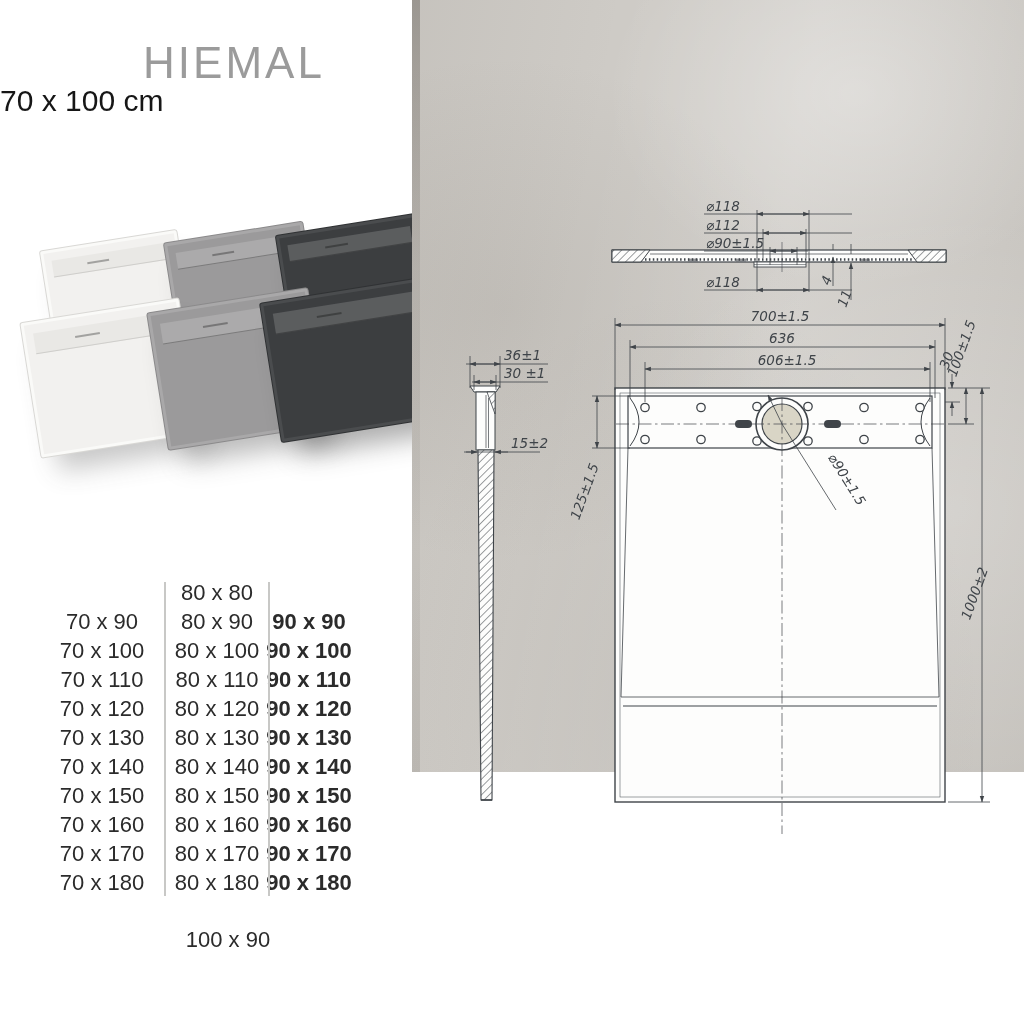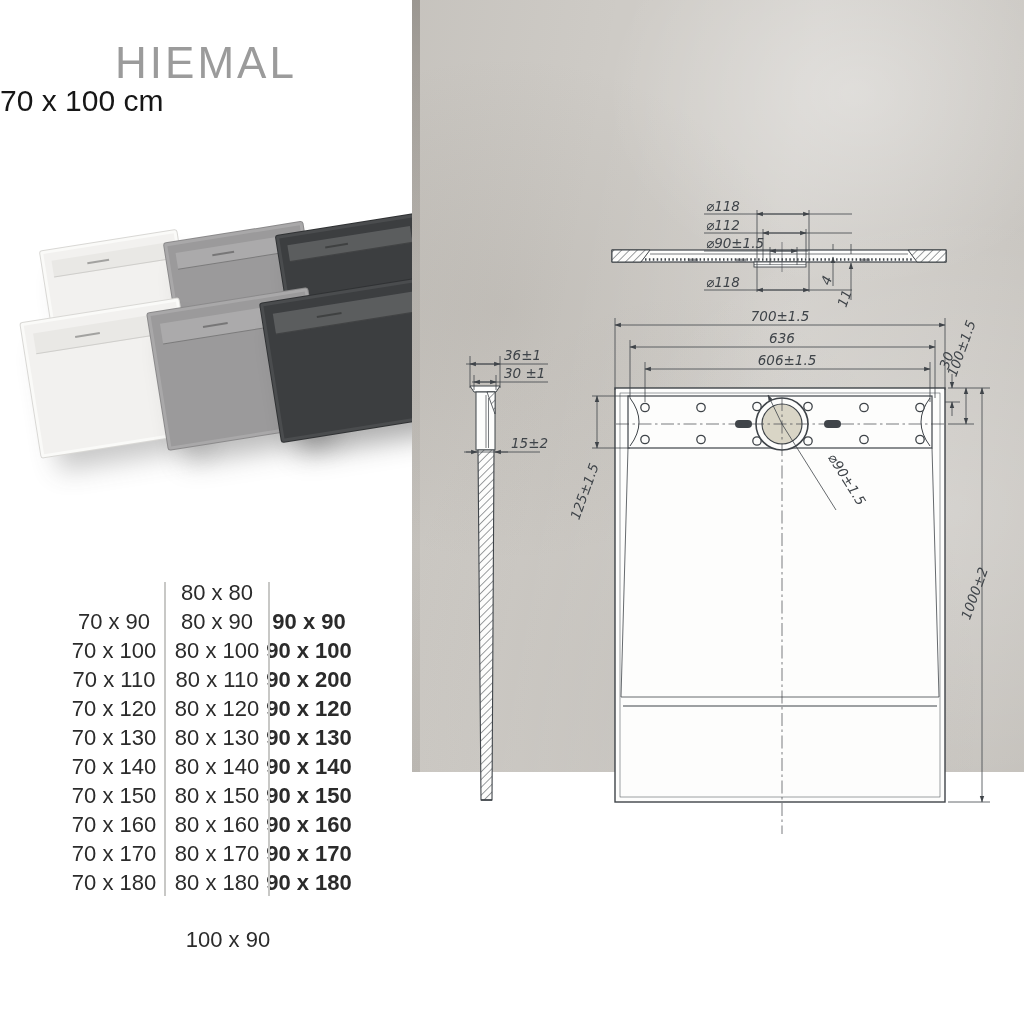--- a/index.html
+++ b/index.html
@@ -4,21 +4,21 @@
 <style>
   html,body{margin:0;padding:0;}
   body{
     width:1024px;height:1024px;overflow:hidden;position:relative;
     font-family:"Liberation Sans",sans-serif;background:#ffffff;
   }
   
   .left-panel{position:absolute;left:0;top:0;width:412px;height:1024px;background:#ffffff;}
   .title{
     position:absolute;top:38px;left:0;width:412px;text-align:center;
-    font-size:44px;letter-spacing:3px;color:#9b9b9b;font-weight:400;
+    font-size:44px;letter-spacing:3px;color:#9b9b9b;font-weight:400;padding-left:28px;
   }
   .subtitle{
     position:absolute;top:84px;left:0;width:412px;text-align:left;
     font-size:30px;color:#161616;font-weight:400;
   }
   
   .collage{position:absolute;left:0;top:214px;width:412px;height:250px;}
   .tray{position:absolute;transform:rotate(-9deg);border-radius:2px;}
   .tray .strip{
     position:absolute;top:7%;left:5%;right:5%;height:15%;
@@ -36,21 +36,21 @@
   .t1{left:48px;top:26px;width:132px;height:108px;}
   .t2{left:172px;top:18px;width:134px;height:108px;}
   .t3{left:284px;top:10px;width:138px;height:110px;}
   .t4{left:30px;top:96px;width:154px;height:130px;}
   .t5{left:157px;top:86px;width:156px;height:132px;}
   .t6{left:270px;top:76px;width:158px;height:134px;}
   
   .size-table{position:absolute;left:40px;top:578px;width:332px;height:320px;}
   .size-col{position:absolute;top:0;display:flex;flex-direction:column;}
   .size-col .cell{height:29px;line-height:29px;text-align:center;font-size:22px;color:#2b2b2b;}
-  .col1{left:12px;width:124px;}
+  .col1{left:0;width:124px;}
   .col2{left:126px;width:102px;}
   .col3{left:218px;width:102px;font-weight:bold;}
   .tdiv{position:absolute;top:4px;width:2px;height:314px;background:#c8c8c6;}
   .tdiv.d1{left:124px;}
   .tdiv.d2{left:228px;}
   .extra-sizes{position:absolute;left:0;top:924px;width:412px;text-align:center;}
   .extra-sizes div{font-size:22px;color:#2b2b2b;line-height:31px;padding-left:44px;}
   
   .right-panel{
     position:absolute;left:412px;top:0;width:612px;height:772px;
@@ -124,21 +124,21 @@
         <div class="cell">80 x 140</div>
         <div class="cell">80 x 150</div>
         <div class="cell">80 x 160</div>
         <div class="cell">80 x 170</div>
         <div class="cell">80 x 180</div>
       </div>
     <div class="size-col col3">
         <div class="cell"></div>
         <div class="cell">90 x 90</div>
         <div class="cell">90 x 100</div>
-        <div class="cell">90 x 200</div>
+        <div class="cell">90 x 110</div>
         <div class="cell">90 x 120</div>
         <div class="cell">90 x 130</div>
         <div class="cell">90 x 140</div>
         <div class="cell">90 x 150</div>
         <div class="cell">90 x 160</div>
         <div class="cell">90 x 170</div>
         <div class="cell">90 x 180</div>
       </div>
     <div class="tdiv d1"></div>
     <div class="tdiv d2"></div>

